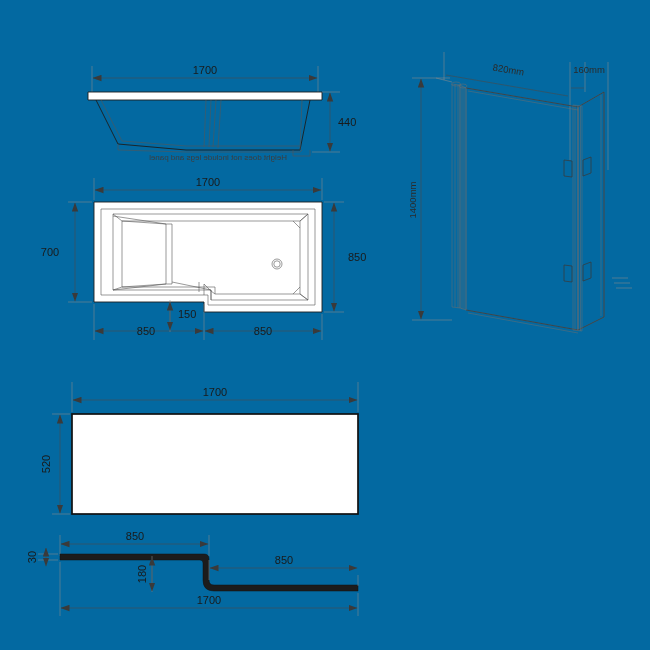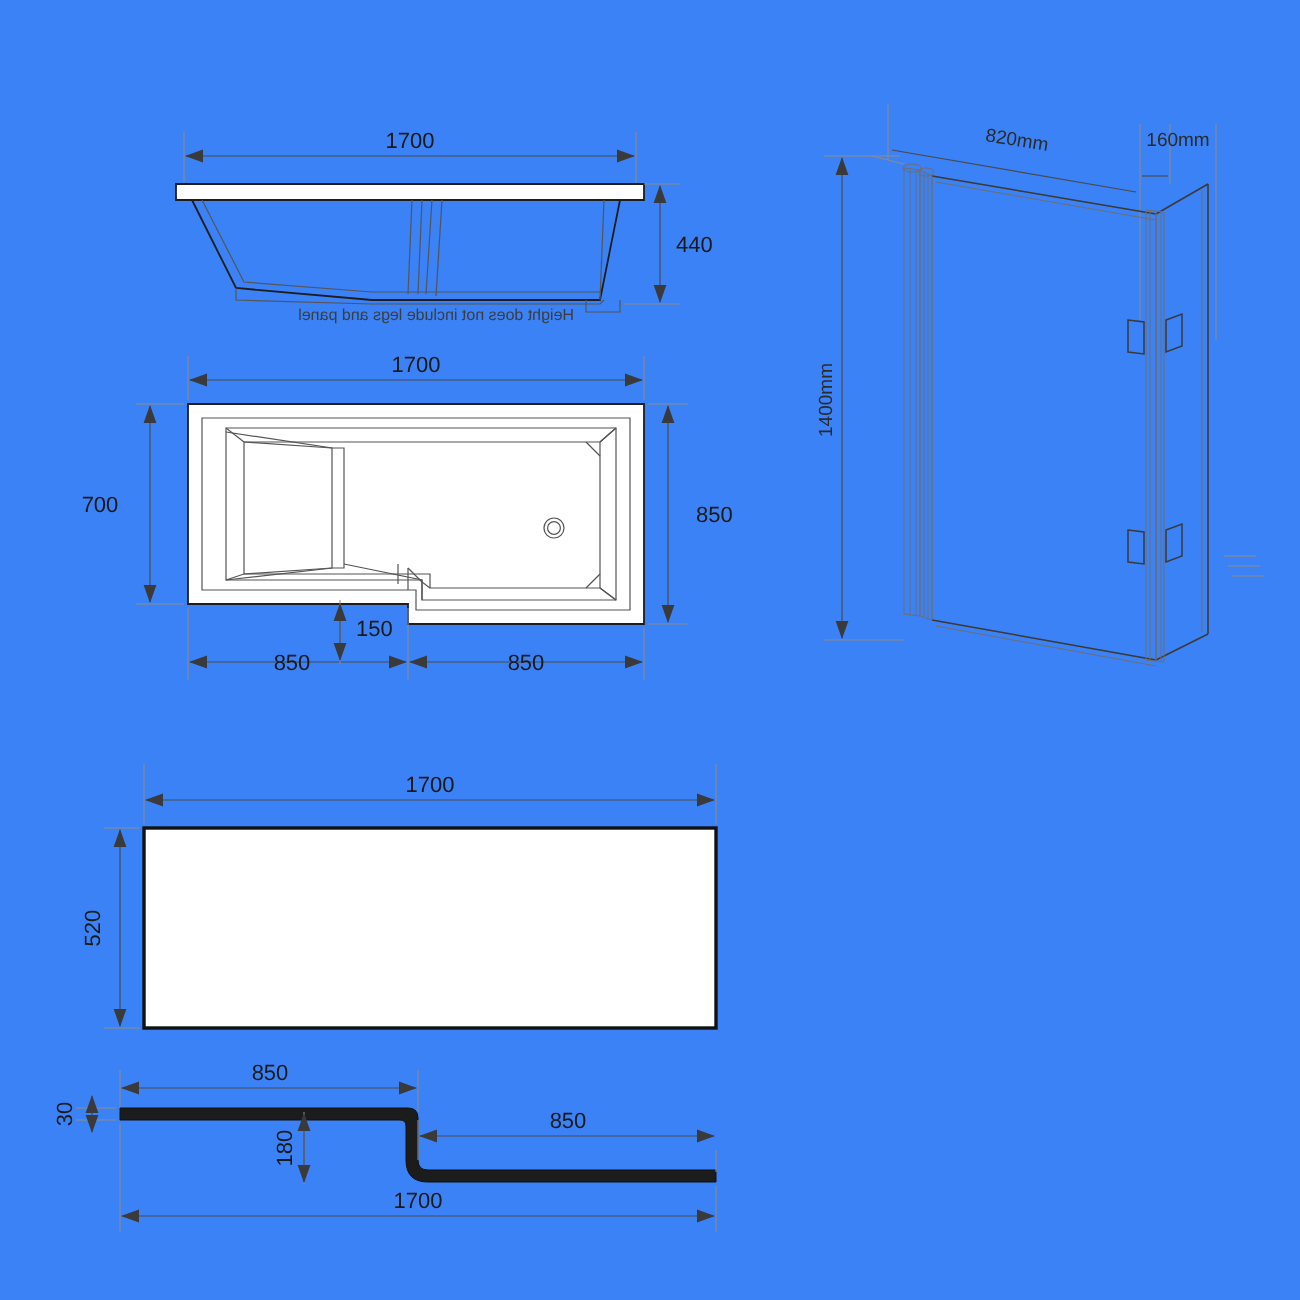--- a/index.html
+++ b/index.html
@@ -7,21 +7,21 @@
     padding: 0;
     background: #ffffff;
   }
   body {
     font-family: "Liberation Sans", sans-serif;
   }
   #sheet {
     position: relative;
     width: 650px;
     height: 650px;
-    background: #3b82f6;
+    background: #0369a1;
     overflow: hidden;
   }
   #sheet svg {
     position: absolute;
     left: 0;
     top: 0;
     width: 650px;
     height: 650px;
   }
   .dimtext {

